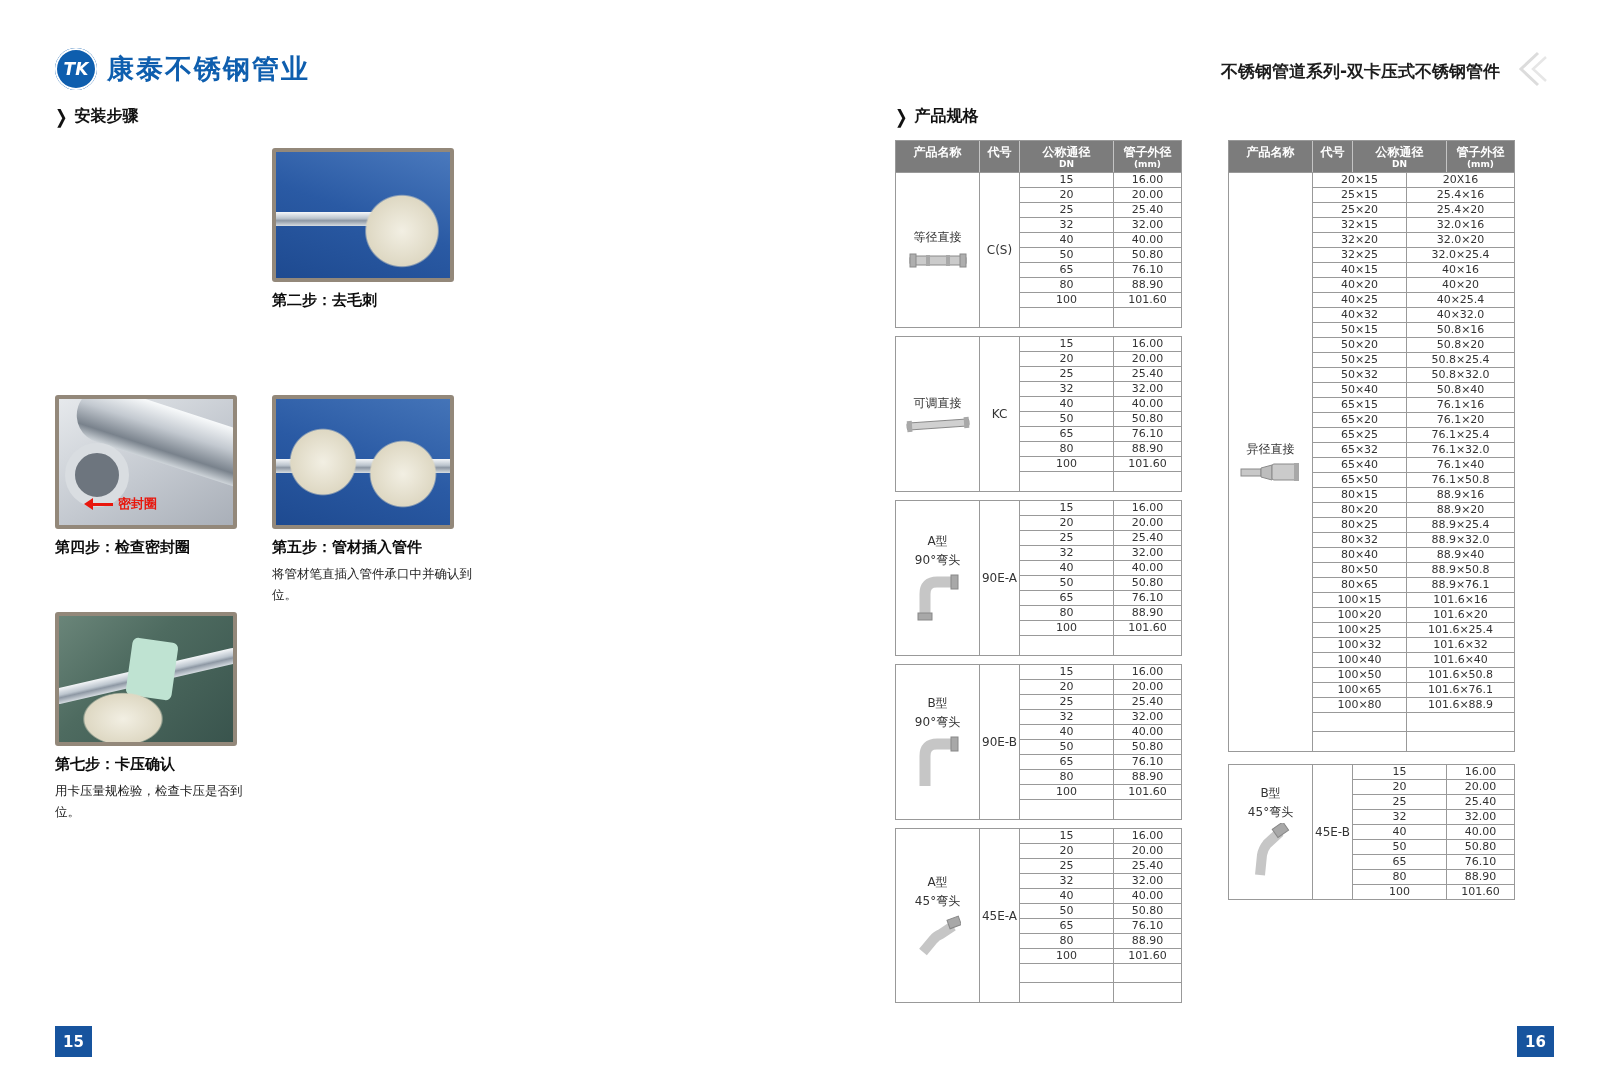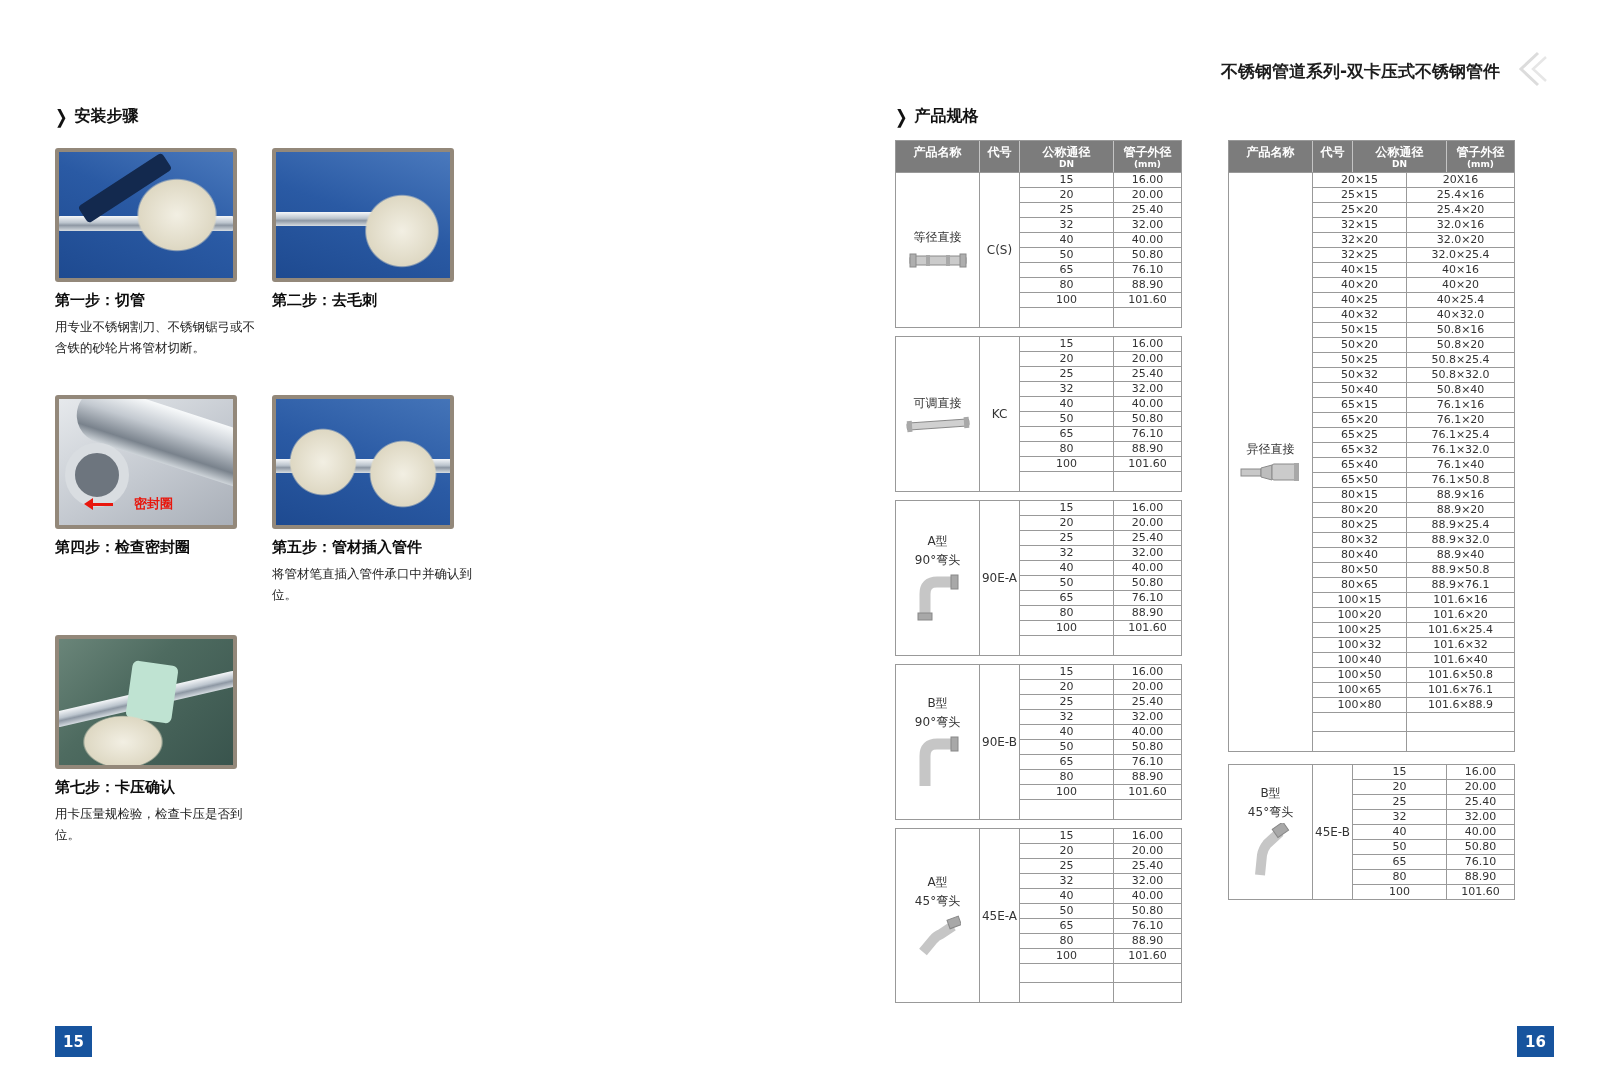--- a/index.html
+++ b/index.html
@@ -46,21 +46,21 @@
   .ph2 .glove{right:-4px;top:28px;width:104px;height:102px;}
   .ph3{background:linear-gradient(195deg,#4a79bd 0%,#2a5aa4 55%,#1d488d 100%);}
   .strap{position:absolute;left:78px;top:-4px;bottom:-4px;width:30px;background:linear-gradient(to right,#8e8e8e,#b9b9b9 50%,#7f7f7f);}
   .ph3 .pipe{left:-6px;right:-6px;top:62px;height:14px;}
   .ph3 .glove{left:4px;top:42px;width:98px;height:88px;}
   .ph4{background:linear-gradient(150deg,#e6e9ec 0%,#c4c9d0 55%,#a9afb8 100%);}
   .bigpipe{position:absolute;left:14px;top:12px;width:210px;height:56px;border-radius:28px;
     background:linear-gradient(to bottom,#f8fafb,#c3c9d0 40%,#79828c 78%,#cfd5da);transform:rotate(18deg);}
   .socket-ring{position:absolute;left:6px;top:44px;width:64px;height:64px;border-radius:50%;
     border:10px solid #d9dde1;background:#6d757e;}
-  .seal-note{position:absolute;left:28px;top:96px;display:flex;align-items:center;gap:21px;
+  .seal-note{position:absolute;left:28px;top:96px;display:flex;align-items:center;gap:5px;
     color:var(--seal-red);font-size:13px;font-weight:bold;}
   .seal-arrow{position:relative;width:26px;height:3px;background:var(--seal-red);}
   .seal-arrow::before{content:"";position:absolute;left:-9px;top:-4.5px;border:6px solid transparent;border-right:9px solid var(--seal-red);}
   .ph5{background:linear-gradient(200deg,#4474b8 0%,#2a5aa4 50%,#1e4a90 100%);}
   .ph5 .pipe{left:-6px;right:-6px;top:60px;height:14px;}
   .ph5 .glove.ga{left:0;top:16px;width:94px;height:94px;}
   .ph5 .glove.gb{right:0;top:28px;width:94px;height:94px;}
   .ph6{background:linear-gradient(to bottom,#bcc2c9 0%,#9aa2ab 55%,#6f7884 100%);}
   .ph6 .pipe{left:-6px;right:-6px;top:72px;height:14px;}
   .ph6 .tool.jaw-top{left:58px;top:-8px;width:62px;height:72px;background:#1d2126;border-radius:8px;}
@@ -97,40 +97,35 @@
   .page-badge{position:absolute;width:37px;height:31px;background:var(--badge-blue);color:#fff;
     font-weight:bold;font-size:15px;display:flex;align-items:center;justify-content:center;}
   #badge-left{left:55px;top:1026px;}
   #badge-right{left:1517px;top:1026px;}
 </style>
 </head>
 <body>
 
 <div class="page">
 
+  <div class="logo">
+    <div class="logo-mark">TK</div>
+    <div class="logo-text">康泰不锈钢管业</div>
+  </div>
   <div class="series-title">不锈钢管道系列-双卡压式不锈钢管件</div>
   <svg class="corner-chevron" width="36" height="42">
     <path d="M26,5 L9,21 L26,37" fill="none" stroke="#dcdcdc" stroke-width="3"></path>
     <path d="M34,9 L21,21 L34,33" fill="none" stroke="#e6e6e6" stroke-width="2.5"></path>
   </svg>
 
   <div class="section-head" id="install-head">
     <span class="marker">❯</span>
     <span>安装步骤</span>
   </div>
 
-  <div class="step-card" style="left:55px;top:148px">
-    <div class="photo ph1">
-      <div class="pipe"></div>
-      <div class="tool"></div>
-      <div class="glove"></div>
-    </div>
-    <div class="step-title">第一步：切管</div>
-    <div class="step-desc">用专业不锈钢割刀、不锈钢锯弓或不含铁的砂轮片将管材切断。</div>
-  </div>
 
   <div class="step-card" style="left:272px;top:148px">
     <div class="photo ph2">
       <div class="pipe"></div>
       <div class="tool"></div>
       <div class="glove"></div>
     </div>
     <div class="step-title">第二步：去毛刺</div>
   </div>
 
@@ -151,21 +146,21 @@
     <div class="photo ph5">
       <div class="pipe"></div>
       <div class="glove ga"></div>
       <div class="glove gb"></div>
     </div>
     <div class="step-title">第五步：管材插入管件</div>
     <div class="step-desc">将管材笔直插入管件承口中并确认到位。</div>
   </div>
 
 
-  <div class="step-card" style="left:55px;top:635px">
+  <div class="step-card" style="left:55px;top:612px">
     <div class="photo ph7">
       <div class="pipe"></div>
       <div class="clamp"></div>
       <div class="glove"></div>
     </div>
     <div class="step-title">第七步：卡压确认</div>
     <div class="step-desc">用卡压量规检验，检查卡压是否到位。</div>
   </div>
 
   <div class="section-head" id="spec-head">

